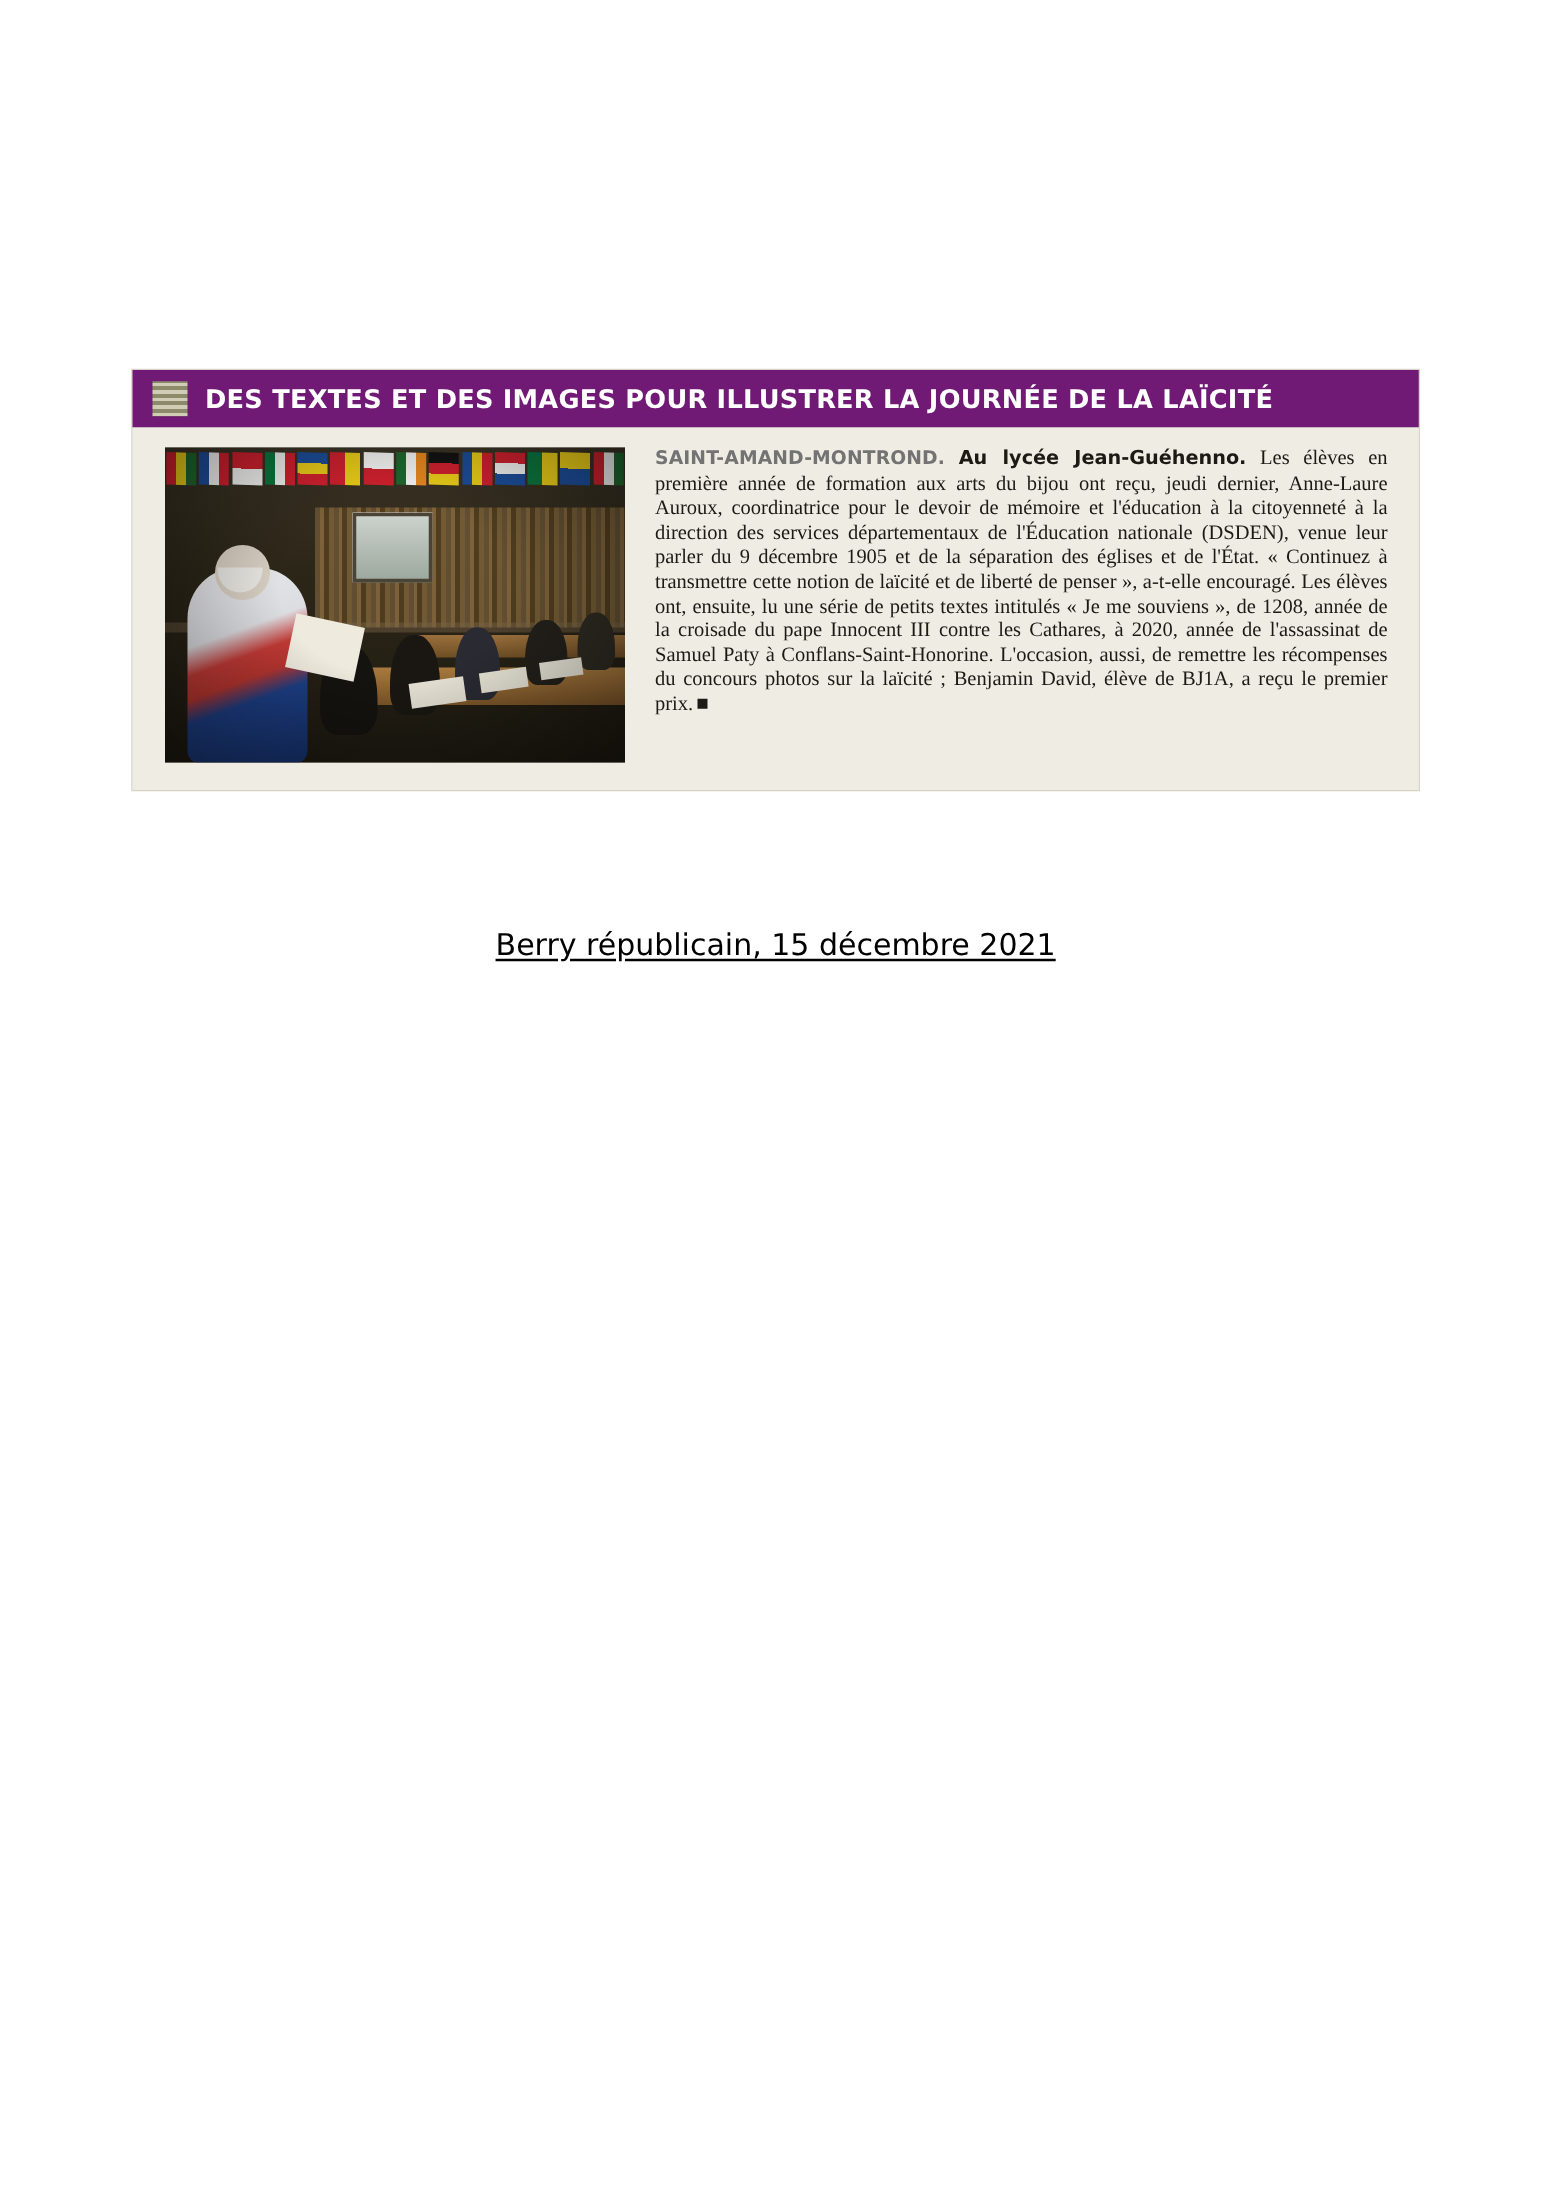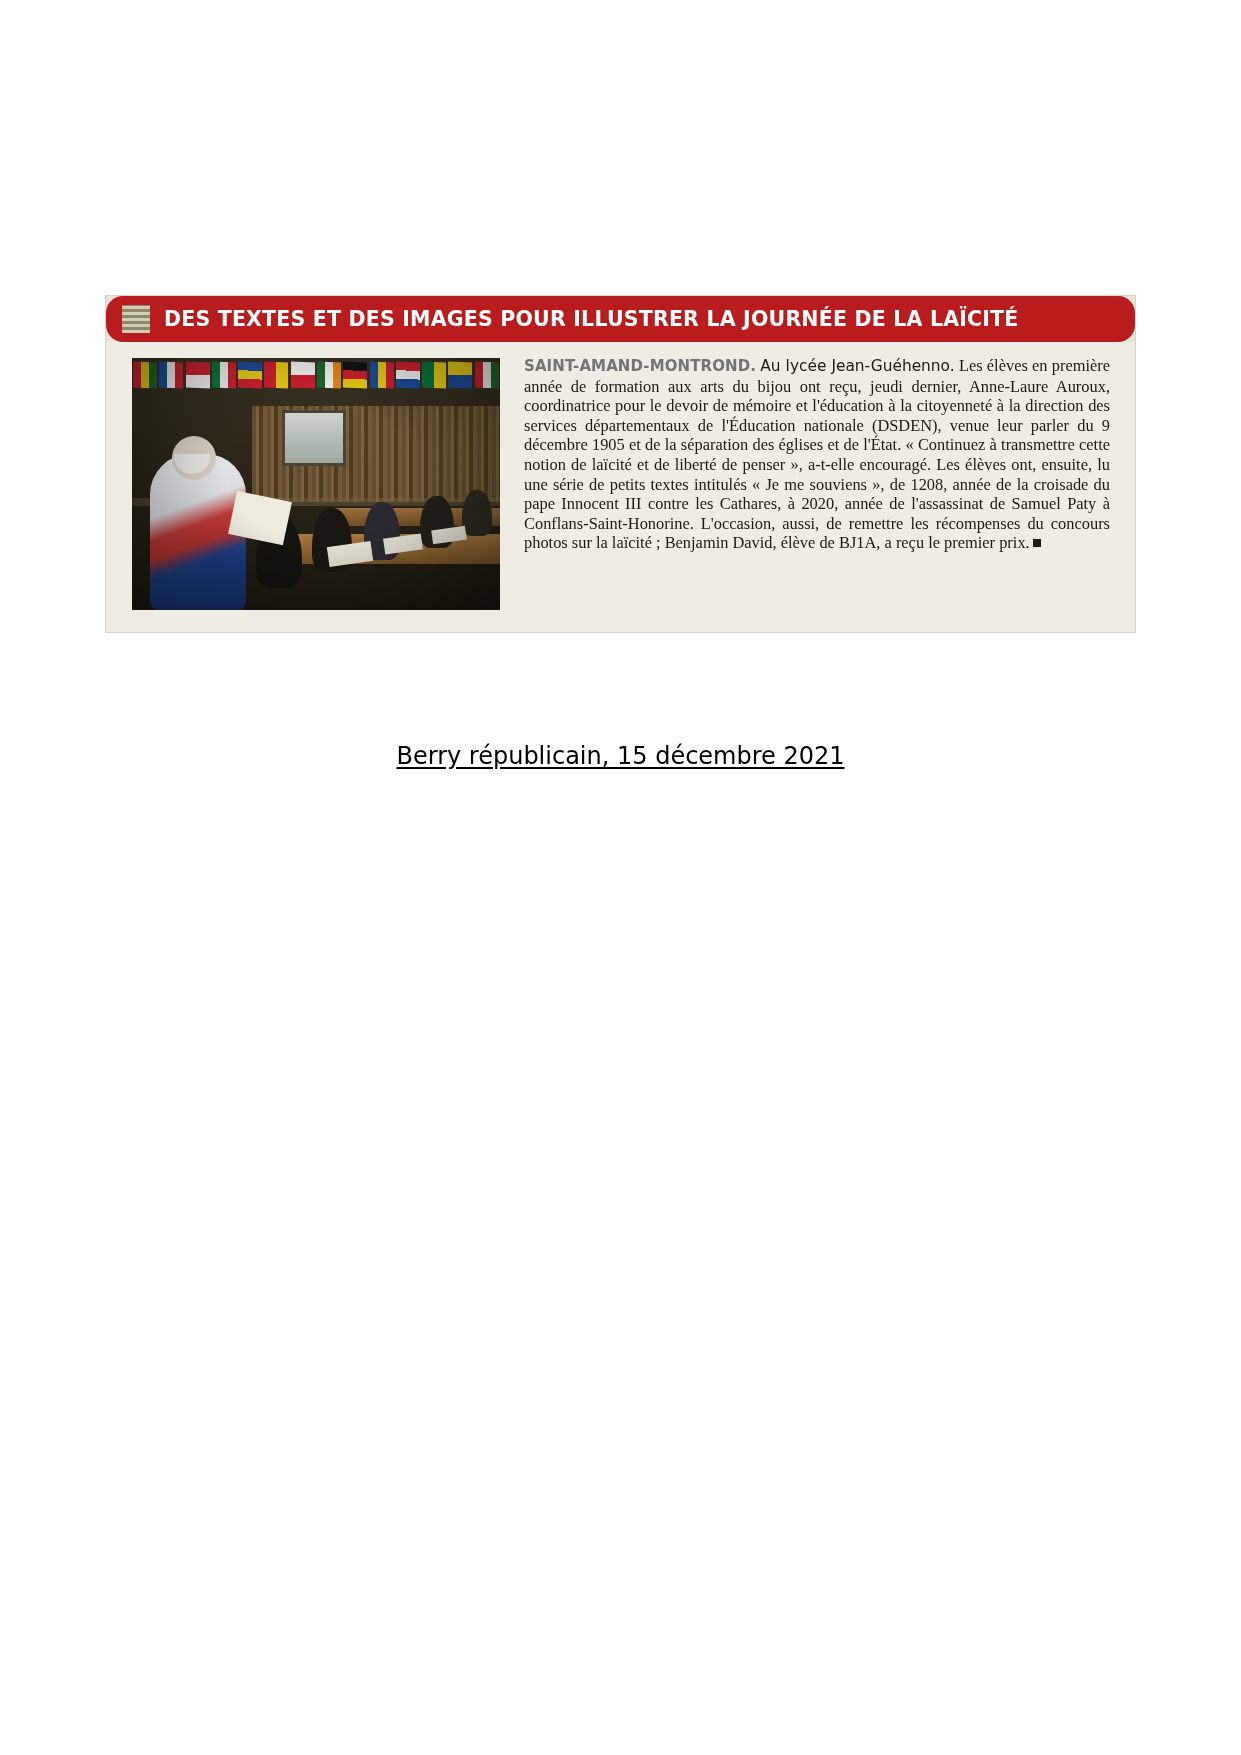--- a/index.html
+++ b/index.html
@@ -26,24 +26,23 @@
     box-shadow: 0 0 0 1px #d8d3c6;
   }
 
   
   .banner {
     position: absolute;
     left: 0;
     top: 0;
     width: 1029px;
     height: 46px;
-    background: #b91c1c;
+    background: #701a75;
     display: flex;
     align-items: center;
-    border-radius: 17px;
   }
   .banner-mark {
     width: 28px;
     height: 28px;
     margin-left: 16px;
     margin-right: 14px;
     background:
       repeating-linear-gradient(0deg, #cfcdb6 0 3px, #8c8a6a 3px 6px);
     flex: none;
   }
@@ -186,21 +185,21 @@
   }
   .kicker {
     color: #737373;
     font-family: "DejaVu Sans", sans-serif;
     font-weight: bold;
     font-size: 15px;
     letter-spacing: 0.1px;
   }
   .lede-bold {
     font-family: "DejaVu Sans", sans-serif;
-    font-weight: normal;
+    font-weight: bold;
     font-size: 15.4px;
   }
   .endmark {
     display: inline-block;
     width: 8px;
     height: 8px;
     background: #1d1a16;
     margin-left: 3px;
     vertical-align: 1px;
   }

